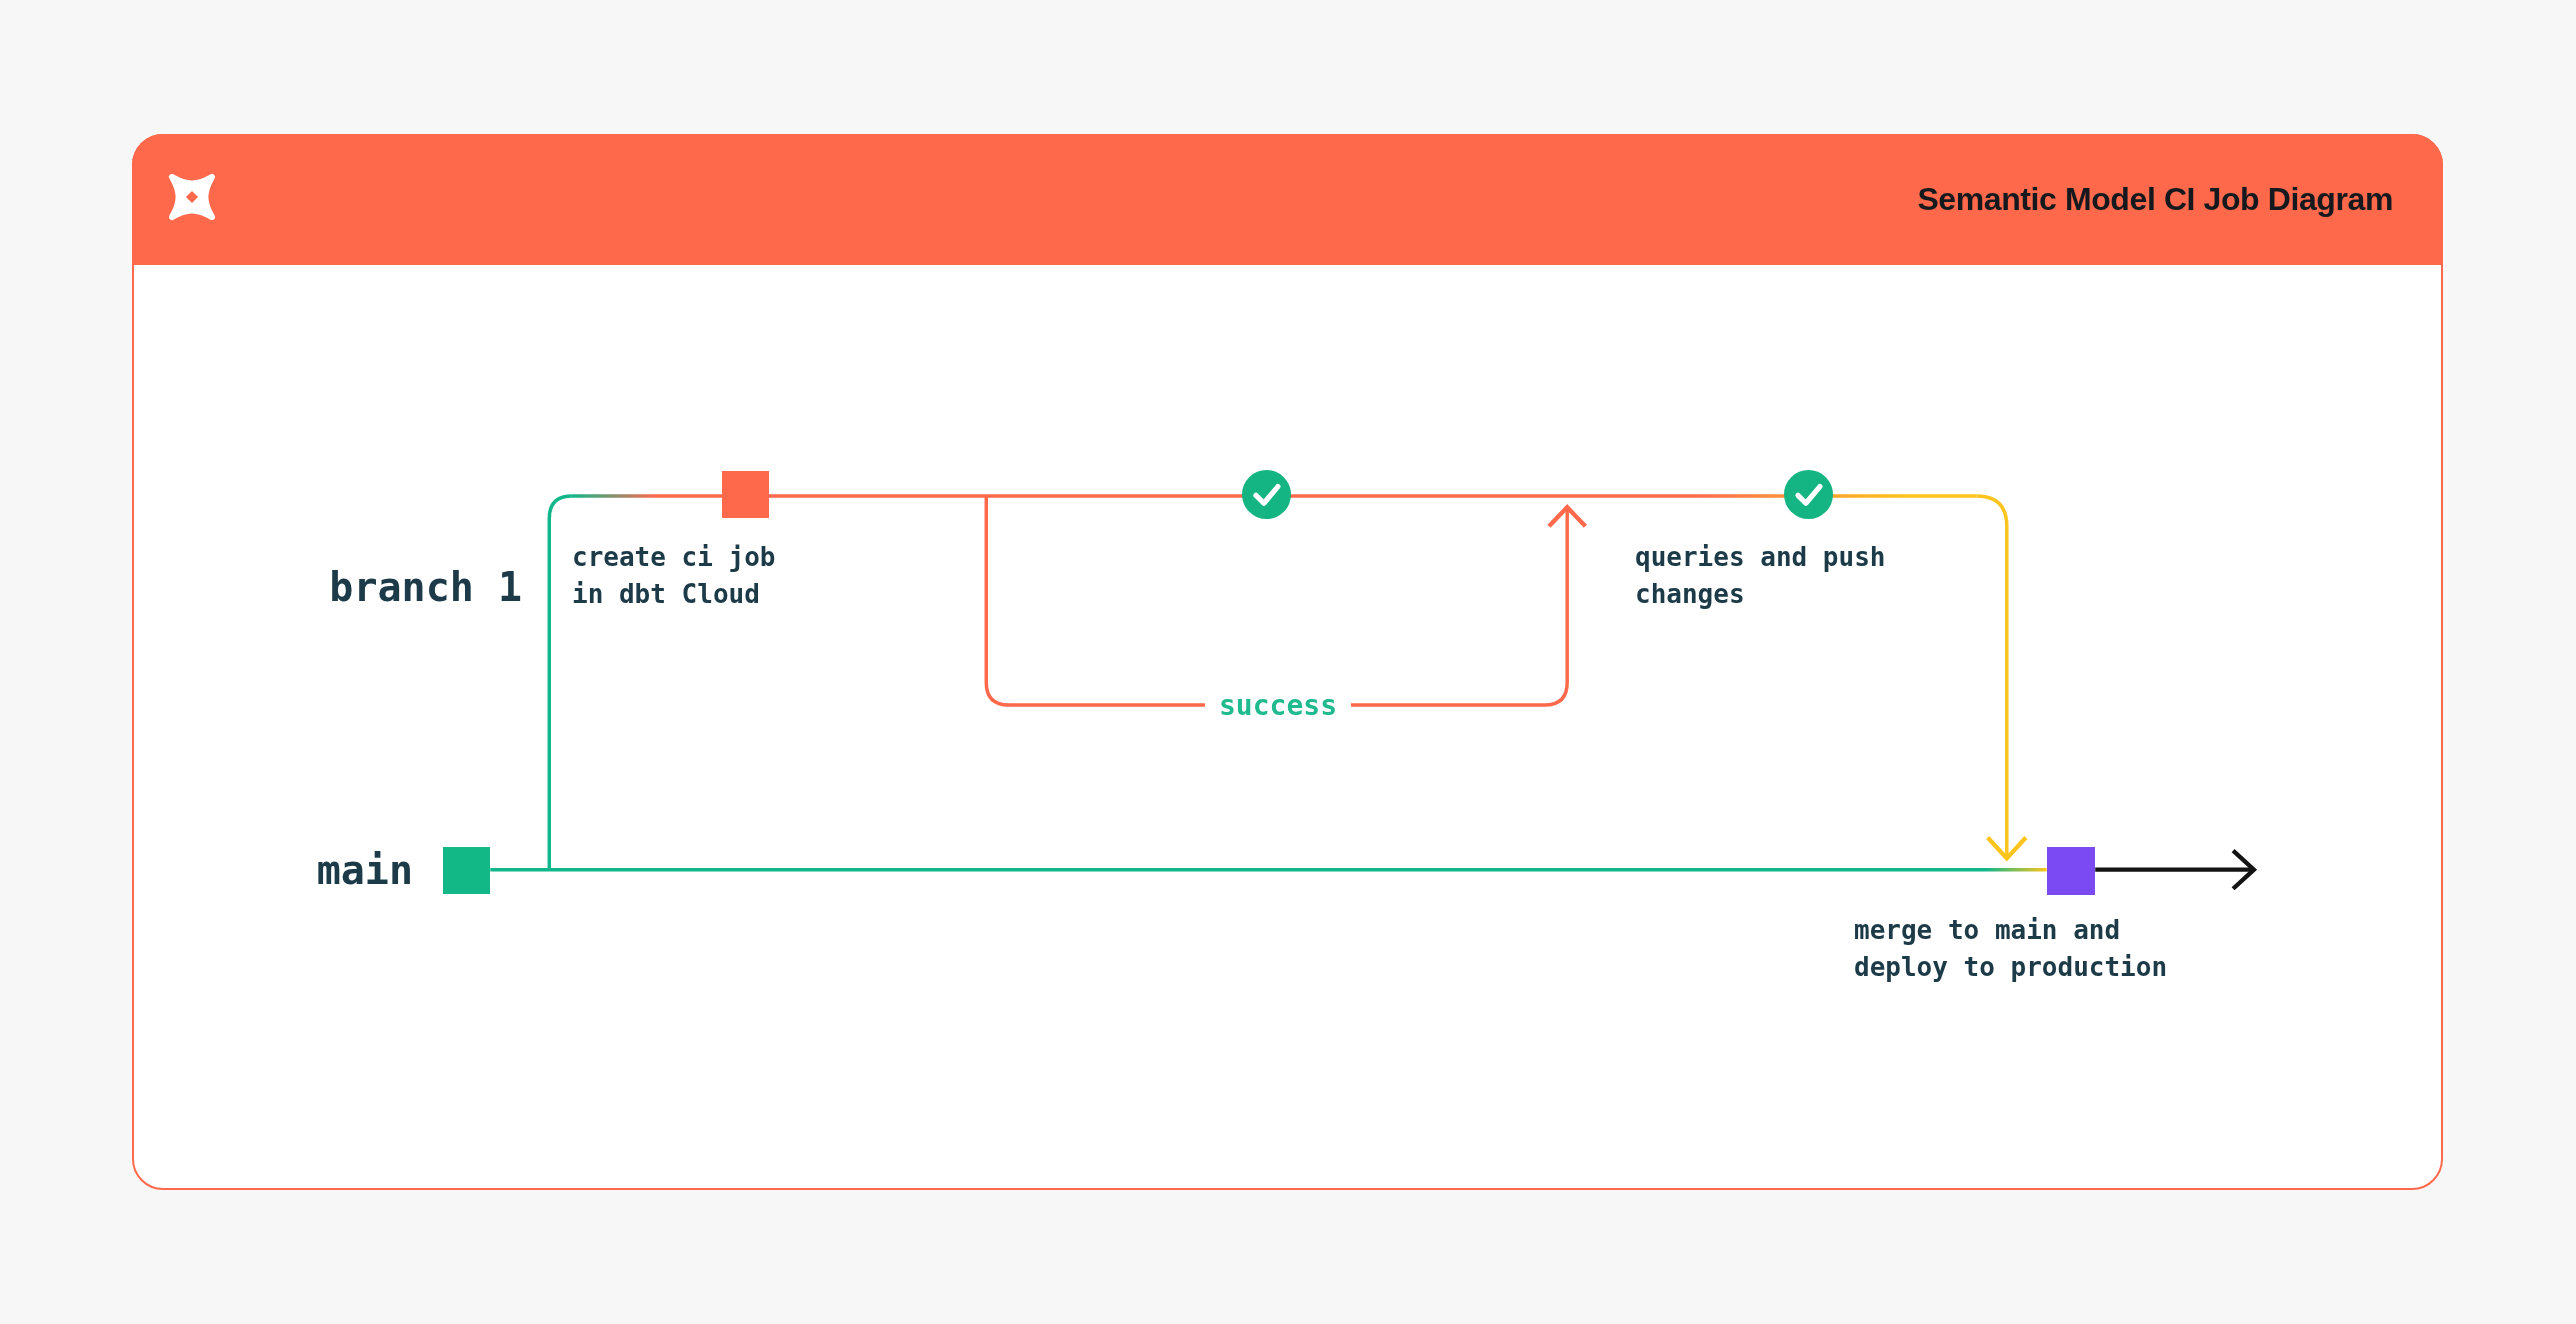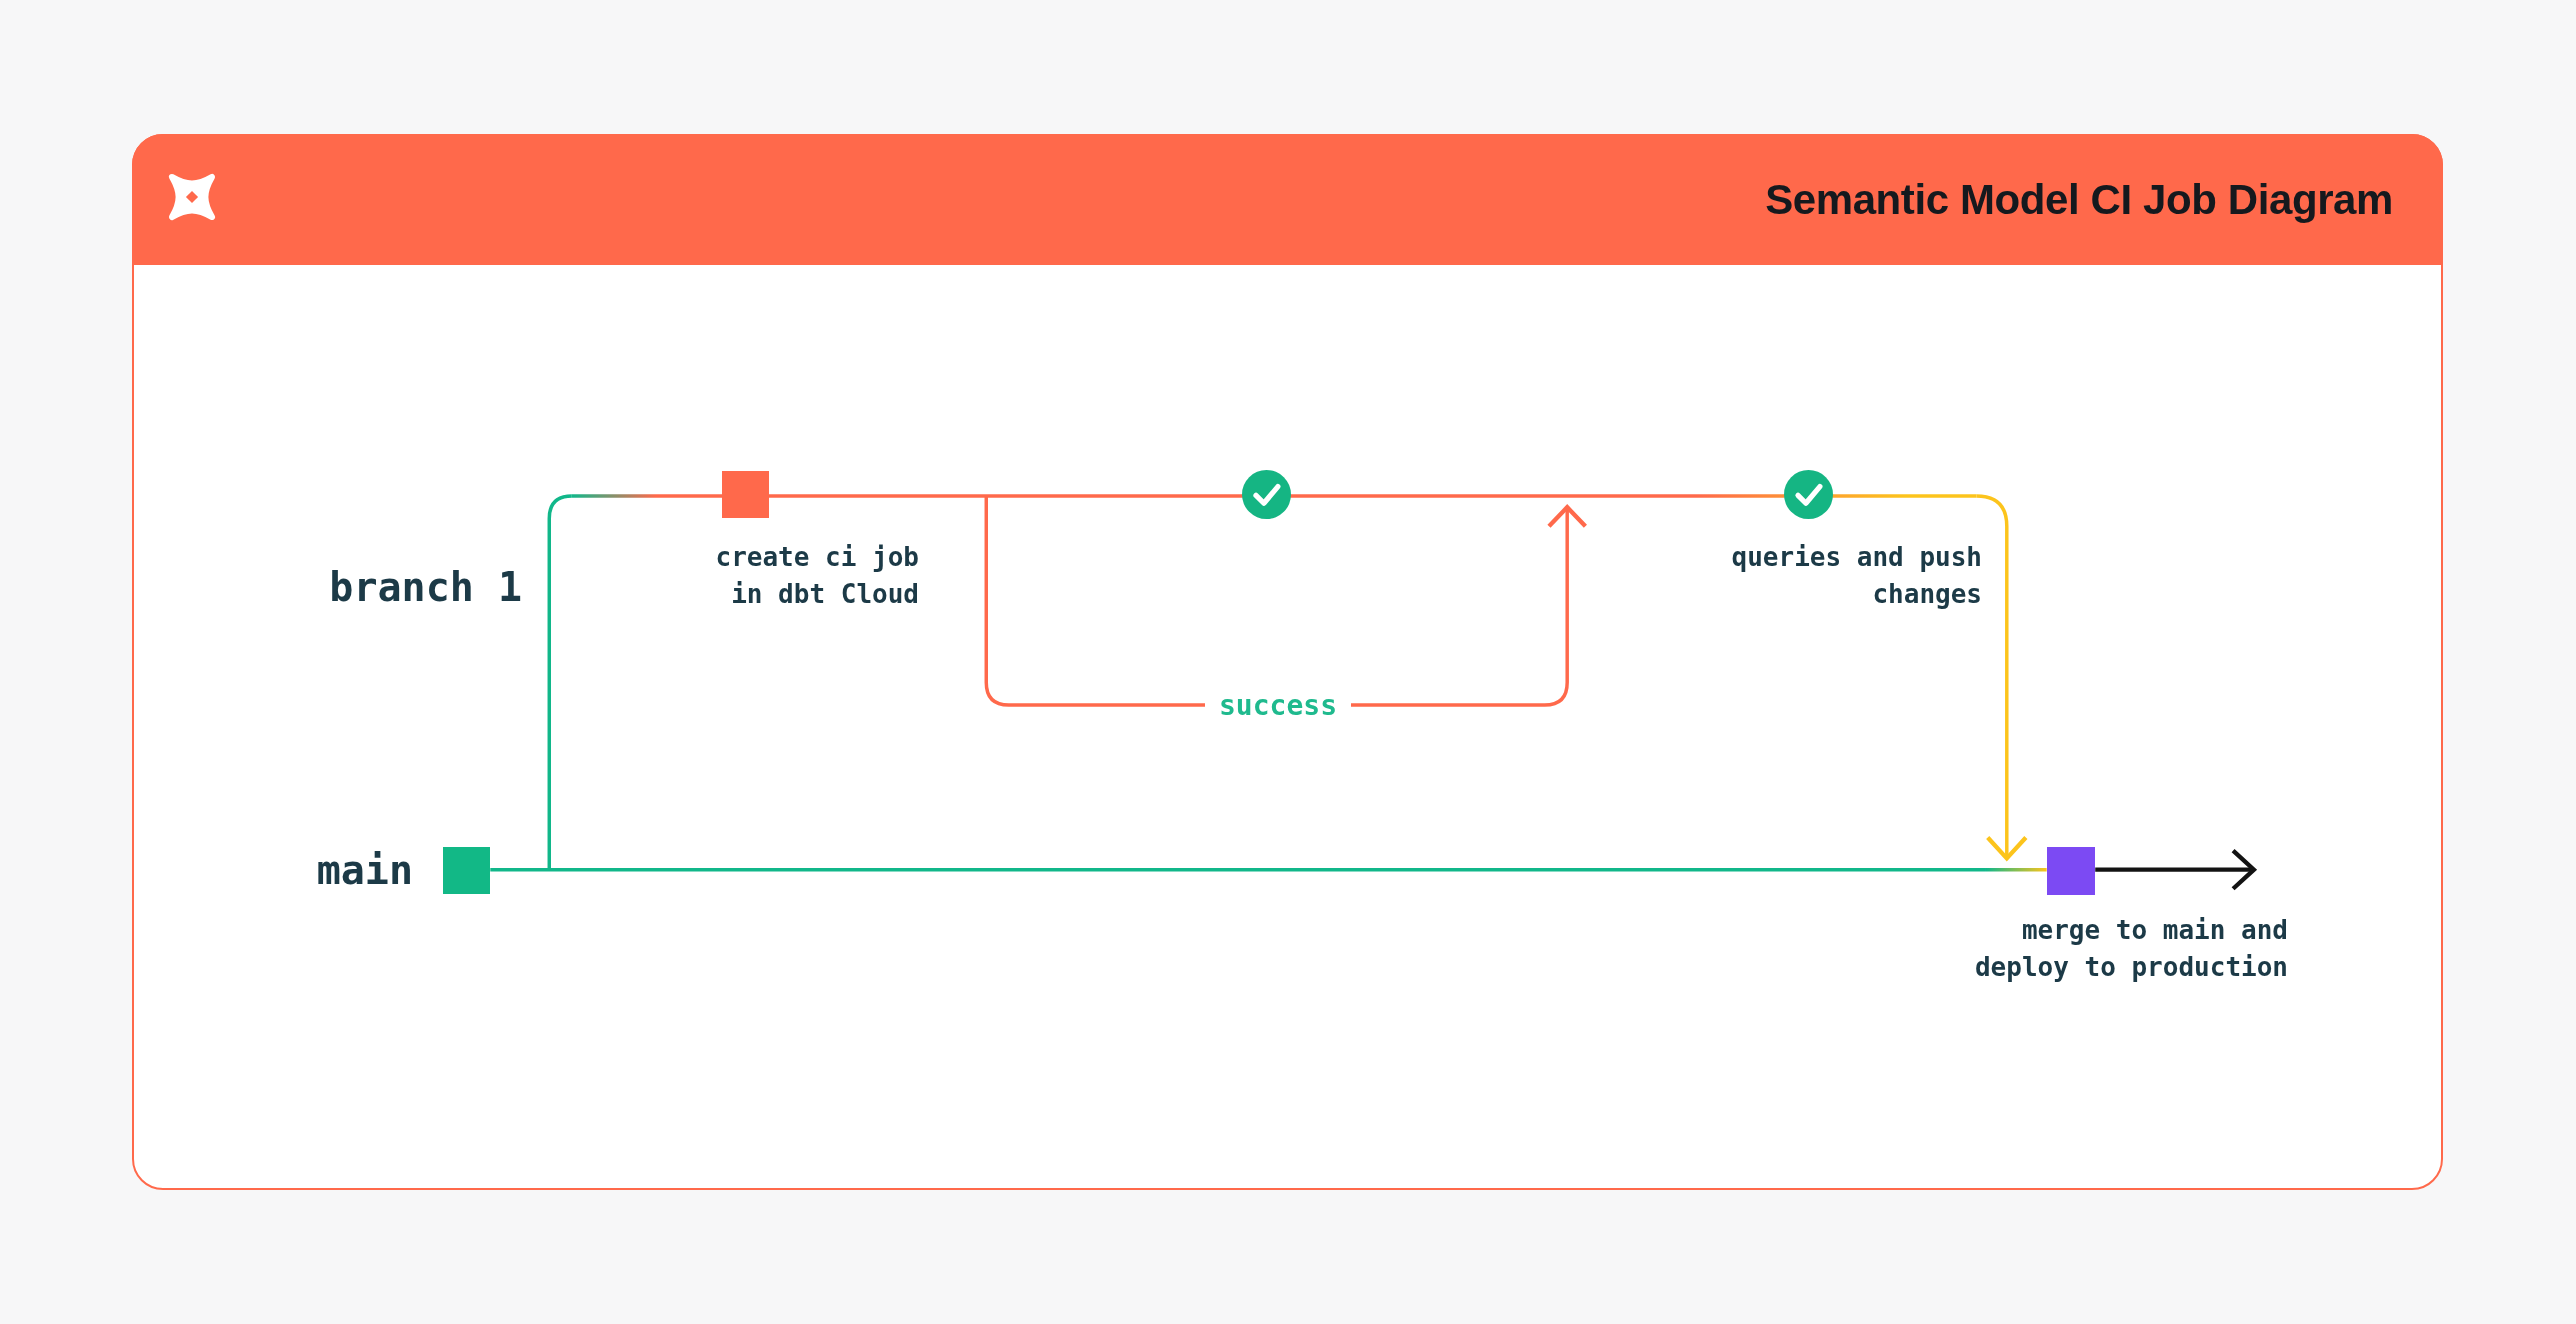--- a/index.html
+++ b/index.html
@@ -5,32 +5,32 @@
   html,body{margin:0;padding:0;background:#f7f7f8;}
   .canvas{position:relative;width:2576px;height:1324px;background:#f7f7f8;overflow:hidden;
           font-family:"DejaVu Sans Mono","Liberation Mono",monospace;}
   .card{position:absolute;left:132px;top:134px;width:2311px;height:1056px;
         background:#ffffff;border:2.6px solid #ff694b;border-radius:31px;box-sizing:border-box;}
   .header{position:absolute;left:132px;top:134px;width:2311px;height:131px;
           background:#ff694b;border-radius:31px 31px 0 0;box-sizing:border-box;}
   .logo{position:absolute;left:27px;top:29.5px;width:66px;height:66px;}
   .title{position:absolute;right:50px;top:0;height:131px;display:flex;align-items:center;
          font-family:"Liberation Sans","DejaVu Sans",sans-serif;font-weight:700;
-         font-size:42px;color:#15191e;letter-spacing:-0.4px;}
+         font-size:32px;color:#15191e;letter-spacing:-0.4px;}
   .lines-svg{position:absolute;left:0;top:0;width:2576px;height:1324px;}
   .marker{position:absolute;}
   .sq{width:47px;height:47px;}
   .sq-green{background:#12b886;}
   .sq-orange{background:#ff694b;}
   .sq-purple{background:#7c4af3;}
   .check{width:49px;height:49px;border-radius:50%;background:#15b583;
          display:flex;align-items:center;justify-content:center;}
   .track-label{position:absolute;font-weight:700;font-size:40px;color:#1c3a47;text-align:right;}
   .node-label{position:absolute;font-weight:700;font-size:26px;line-height:37px;color:#1c3a47;
-              text-align:right;white-space:pre-line;}
+              text-align:left;white-space:pre-line;}
   .success-label{position:absolute;left:1278px;top:705px;transform:translate(-50%,-50%);
                  background:#ffffff;padding:1.7px 14px;font-weight:700;font-size:28px;color:#1fba8e;}
 </style>
 </head>
 <body>
 
 <div class="canvas">
 
   <div class="card"></div>
 

